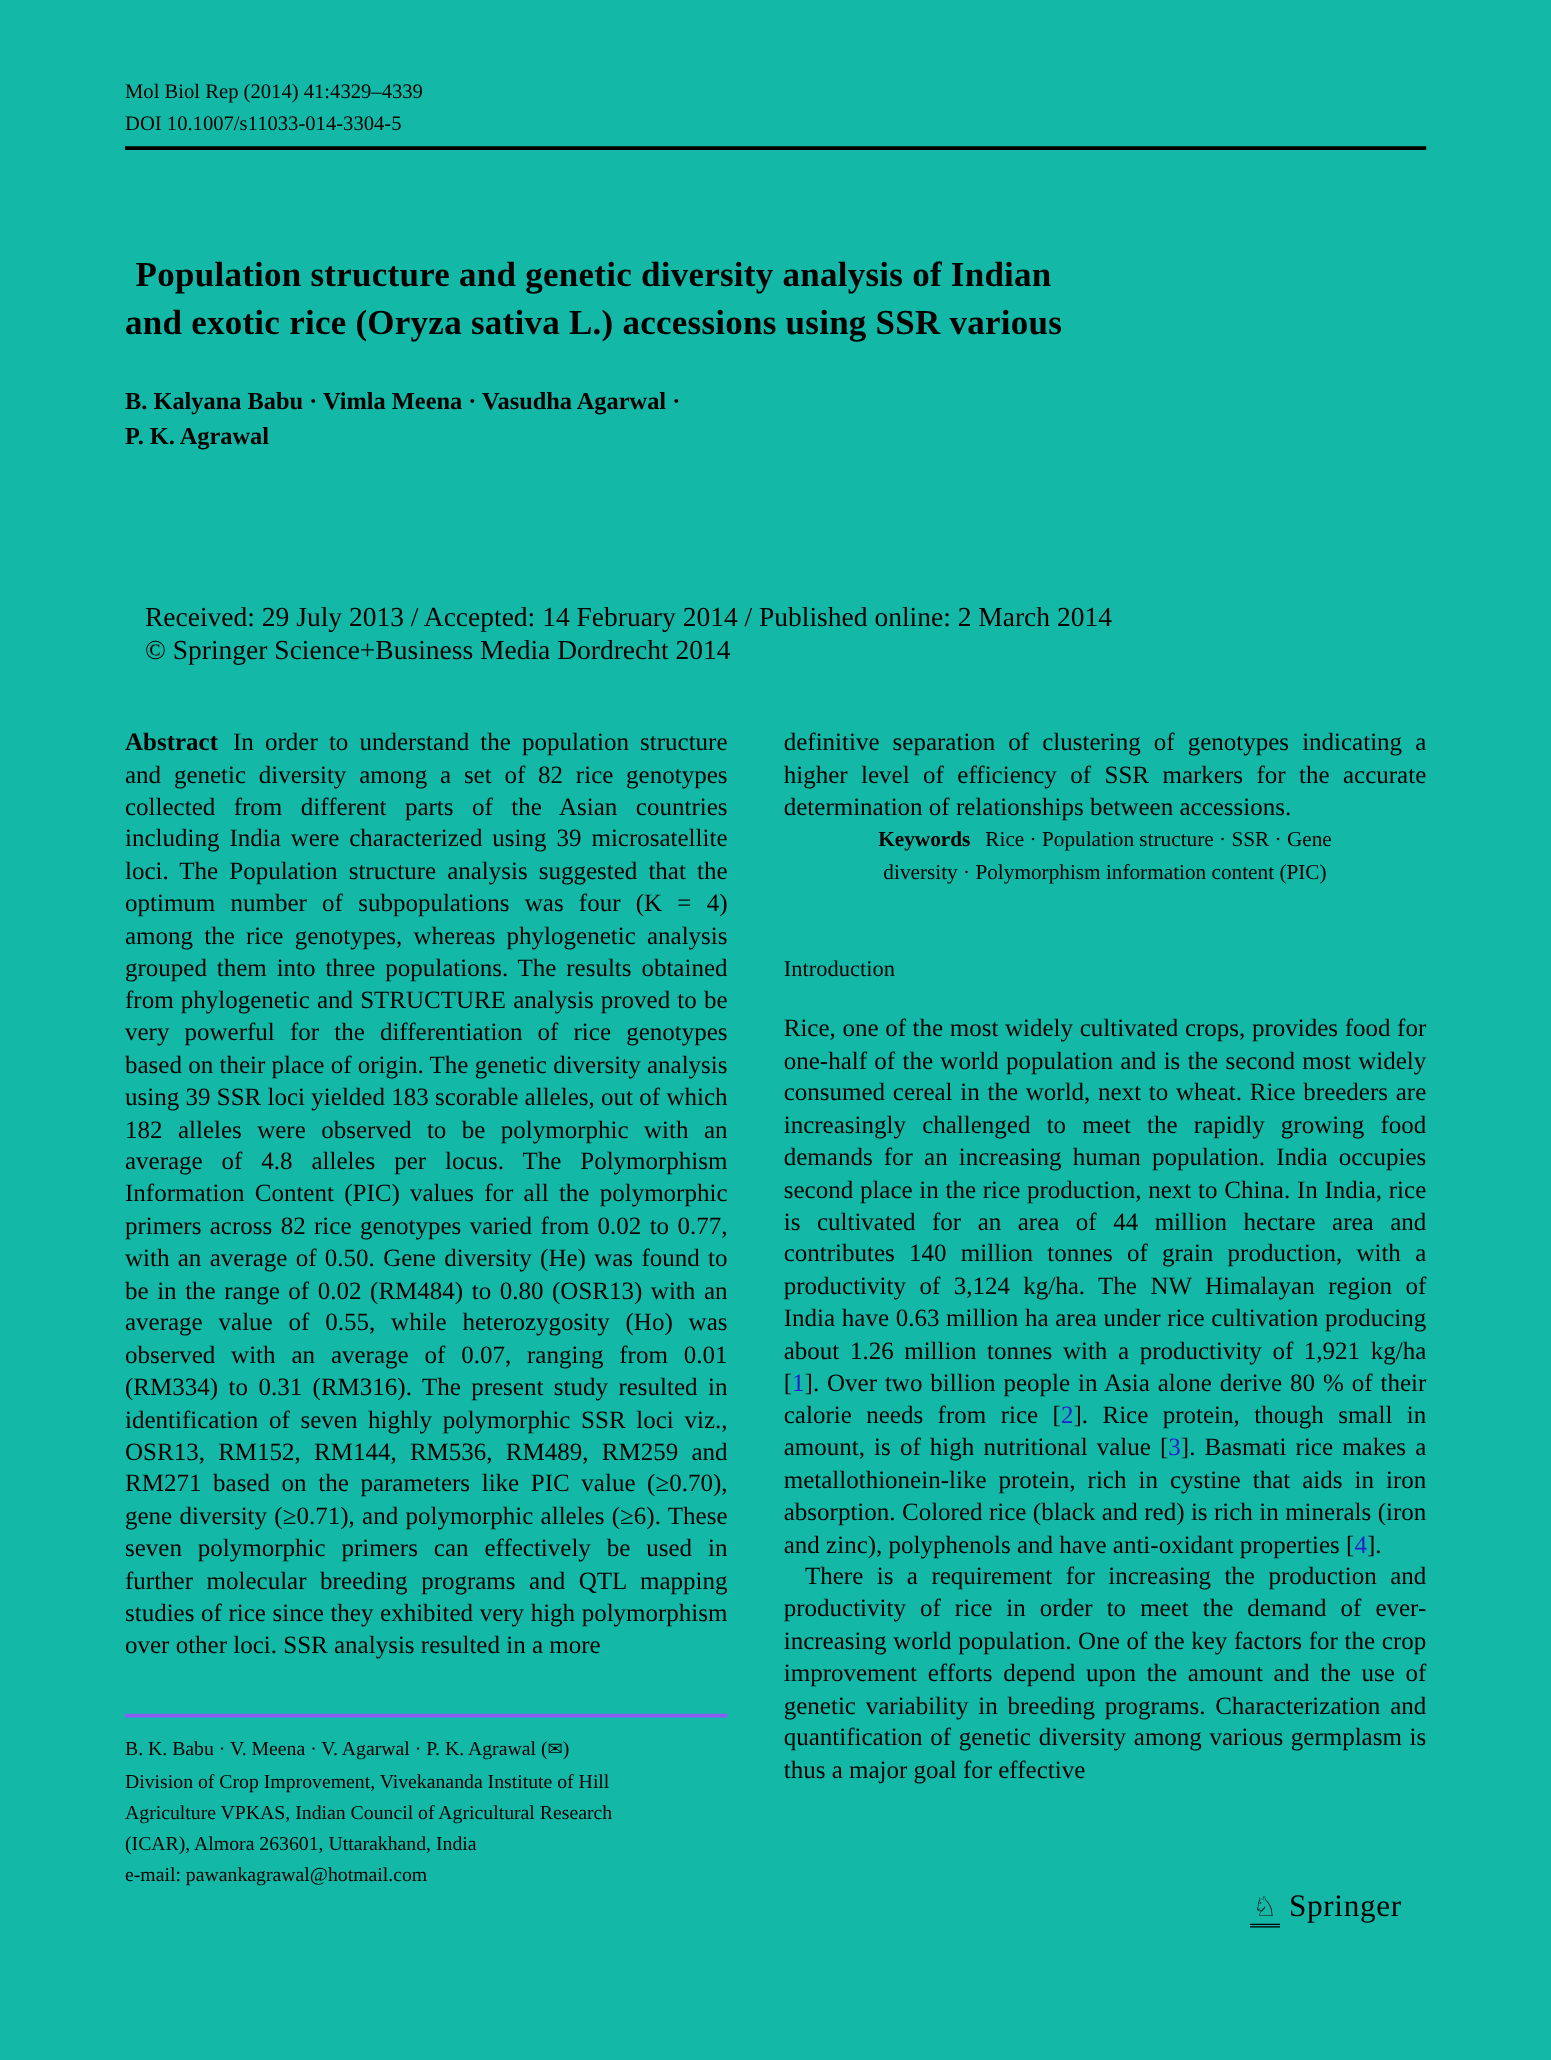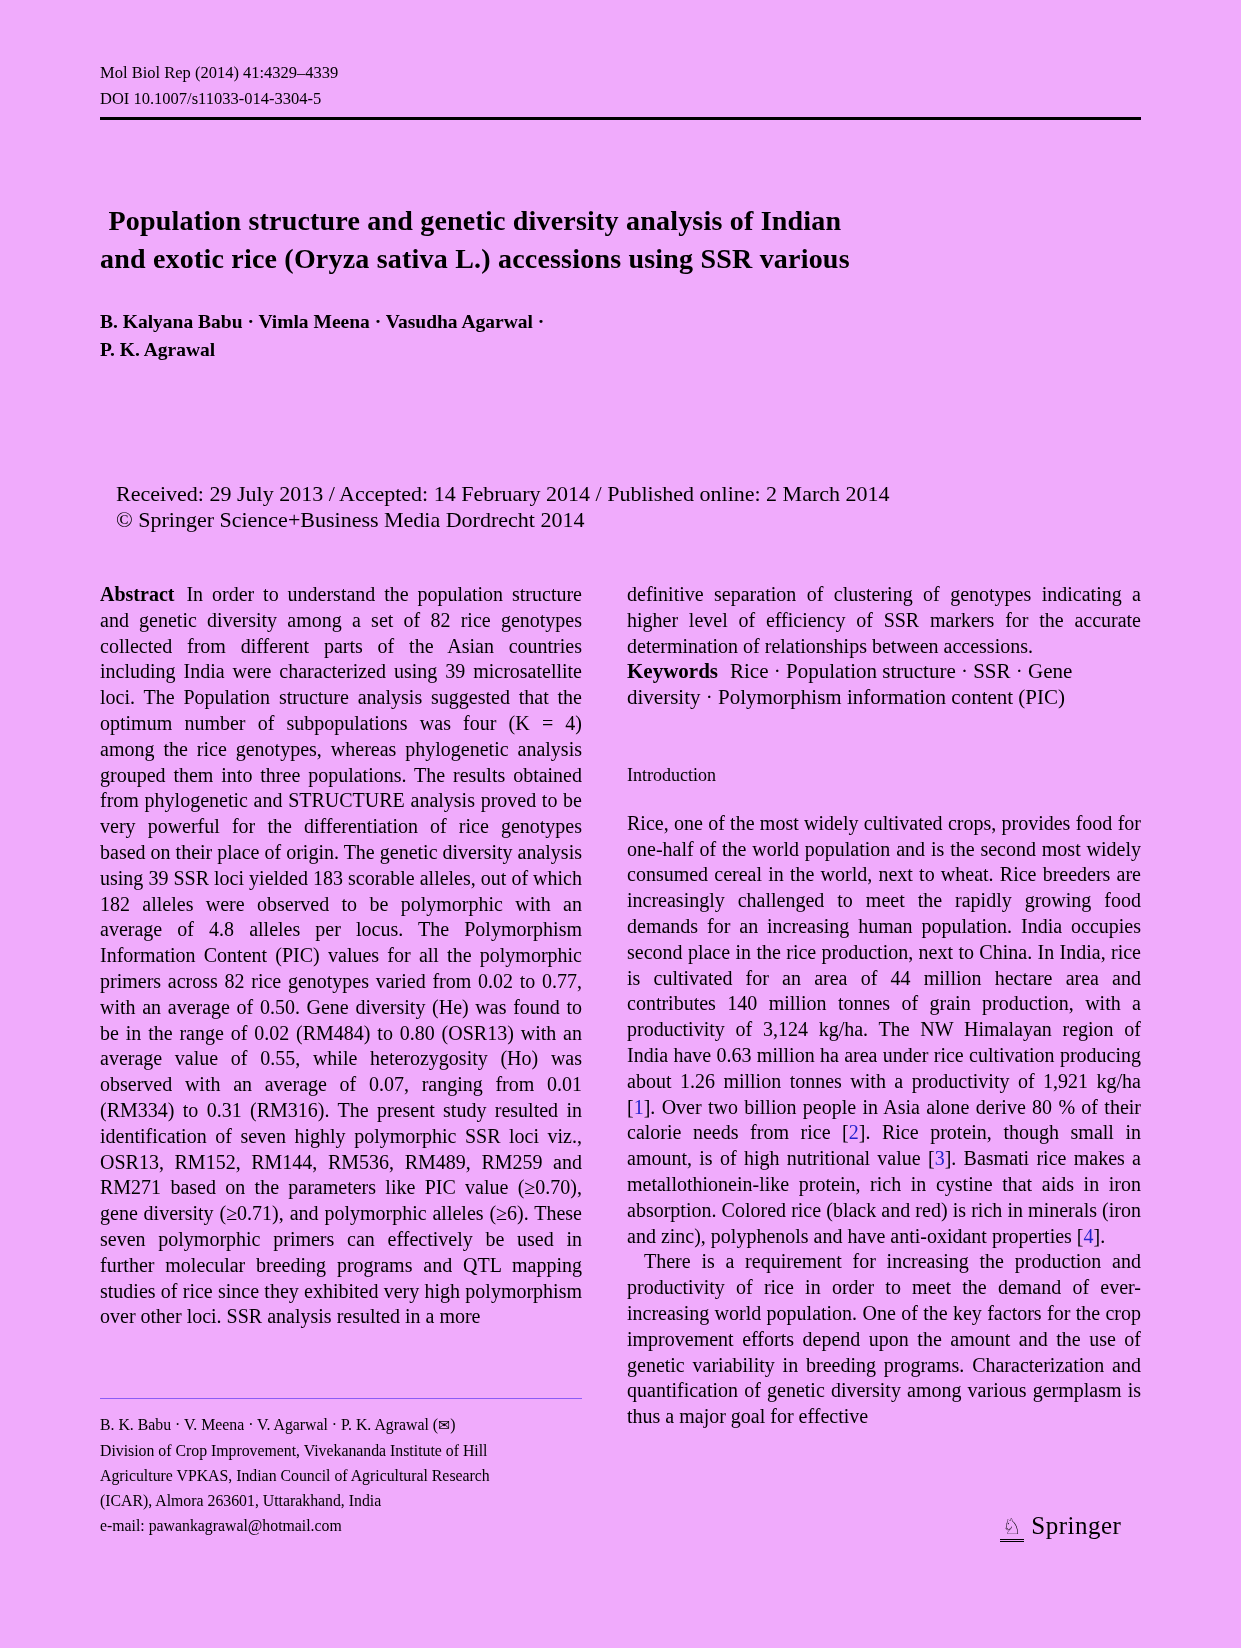--- a/index.html
+++ b/index.html
@@ -1,40 +1,40 @@
 <!DOCTYPE html>
 <html><head>
 <meta charset="utf-8">
 <style>
   * { margin:0; padding:0; box-sizing:border-box; }
   html,body { background:#ffffff; }
   .page {
     position:relative; width:1241px; height:1648px;
-    background:#f0abfc; color:#000;
+    background:#14b8a6; color:#000;
     font-family:"Liberation Serif", serif;
     overflow:hidden;
   }
   .journal-header { position:absolute; left:100px; top:60px; font-size:16.5px; line-height:26px; }
   .header-rule { position:absolute; left:100px; top:117px; width:1041px; height:3px; background:#000; }
   .article-title { position:absolute; left:100px; top:202px; font-size:28px; font-weight:bold; line-height:38px; letter-spacing:0.2px;text-align:center; }
   .authors { position:absolute; left:100px; top:308px; font-size:19.5px; font-weight:bold; line-height:28px; }
   .dates { position:absolute; left:116px; top:481px; font-size:22px; line-height:26px; }
   .columns { position:absolute; left:100px; top:582px; width:1041px; display:flex; gap:45px; align-items:flex-start; }
   .col-left { width:482px; }
   .col-right { width:514px; }
   .body-text { font-size:20px; line-height:25.8px; text-align:justify; hyphens:none; }
   .cont-para { }
-  .keywords { font-size:21px; line-height:25.8px; margin-bottom:52px; }
+  .keywords { font-size:17px; line-height:25.8px; margin-bottom:52px;text-align:center; }
   .section-heading { font-size:18px; font-weight:normal; line-height:25.8px; margin-bottom:22px; }
   .para-indent { text-indent:17px; }
   .rt-b { font-weight:bold; margin-right:12px; }
   .rt-i { }
   .rt-link { color:#2222cc; }
   .rt-env { font-family:"DejaVu Sans", sans-serif; font-size:14.5px; }
-  .footnote { position:absolute; left:100px; top:1371px; width:482px; border-top:1px solid #8b5cf6; padding-top:13px; font-size:15.8px; line-height:25px;margin-top:27px; }
+  .footnote { position:absolute; left:100px; top:1371px; width:482px; border-top:3px solid #8b5cf6; padding-top:13px; font-size:15.8px; line-height:25px; }
   .springer-logo { position:absolute; left:1000px; top:1512px; display:flex; align-items:baseline; font-size:25px; letter-spacing:0.5px; }
   .knight { font-family:"DejaVu Sans", sans-serif; font-size:22px; line-height:1; border-bottom:3px double #000; padding:0 2px 1px 2px; margin-right:7px; }
 </style>
 </head>
 <body>
 
 <div class="page">
 
   <div class="journal-header">
     <div>Mol Biol Rep (2014) 41:4329–4339</div>

